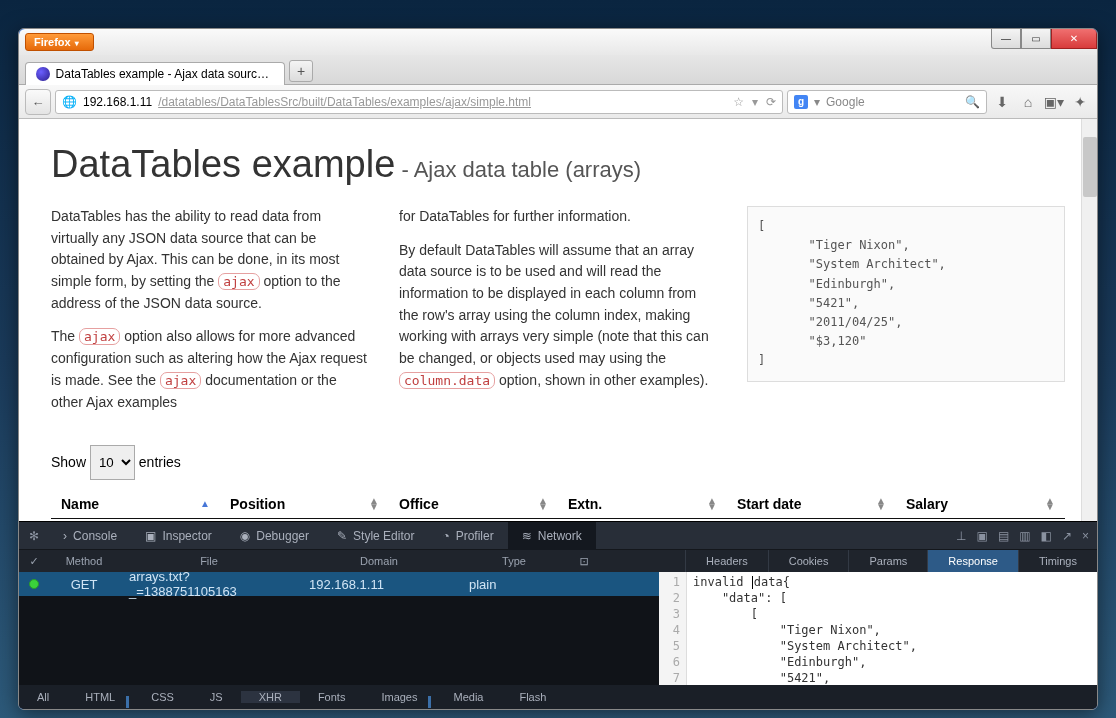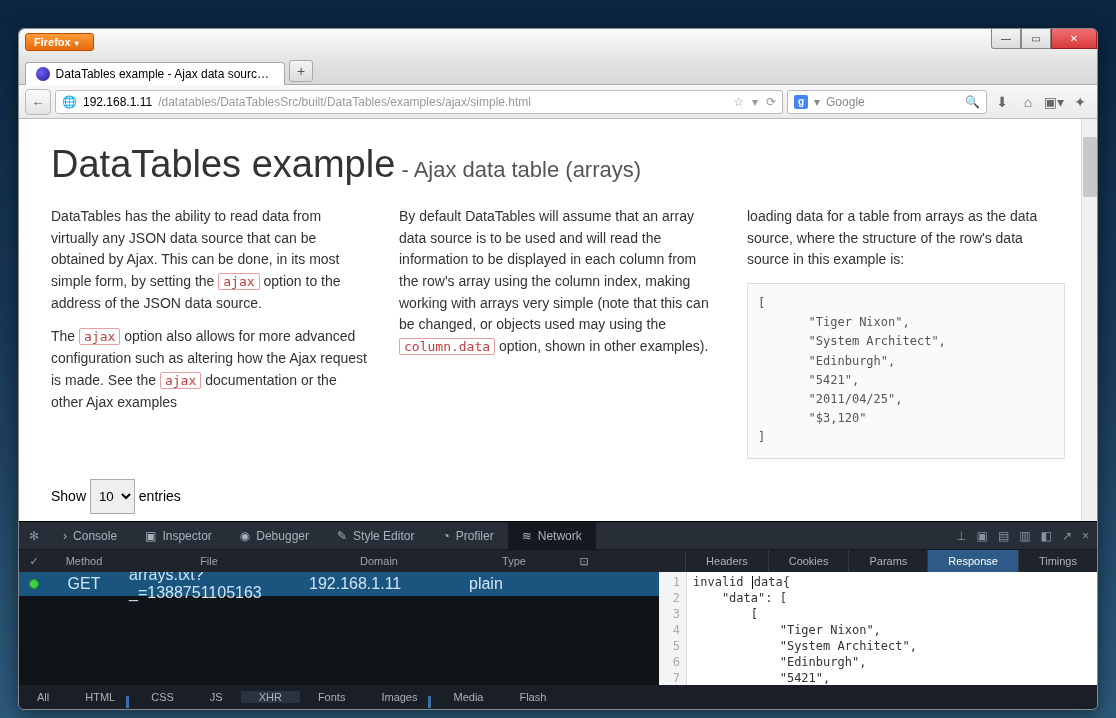--- a/index.html
+++ b/index.html
@@ -19,36 +19,36 @@
 .tab { background: #fff; border: 1px solid #aaa; border-bottom: none; border-radius: 4px 4px 0 0; padding: 4px 10px; font-size: 12px; display: flex; align-items: center; gap: 6px; max-width: 260px; position: relative; top: 1px; }
 .tab-favicon { width: 14px; height: 14px; border-radius: 50%; background: radial-gradient(circle at 35% 35%, #6b5fff, #2b1e8a); }
 .tab-title { white-space: nowrap; overflow: hidden; text-overflow: ellipsis; }
 .newtab { width: 24px; height: 22px; margin-left: 4px; border: 1px solid #aaa; border-radius: 3px; background: linear-gradient(#f4f4f4,#dcdcdc); display: flex; align-items: center; justify-content: center; font-size: 14px; color: #555; position: relative; top: -2px; }
 
 .addrbar { height: 34px; background: linear-gradient(#f8f8f8,#eaeaea); display: flex; align-items: center; padding: 0 6px; gap: 4px; border-bottom: 1px solid #bbb; }
 .navbtn { width: 26px; height: 26px; border: 1px solid #bbb; border-radius: 4px; background: linear-gradient(#fafafa,#e4e4e4); display: flex; align-items: center; justify-content: center; color: #555; font-size: 13px; }
 .urlbox { flex: 1; height: 24px; border: 1px solid #bbb; border-radius: 3px; background: #fff; display: flex; align-items: center; padding: 0 6px; font-size: 12px; gap: 6px; }
 .urlbox .globe { color: #888; }
 .urlhost { color: #000; }
-.urlpath { color: #999; }
+.urlpath { color: #999; text-decoration: underline; }
 .urlright { margin-left: auto; display: flex; gap: 8px; color: #999; font-size: 12px; }
 .searchbox { width: 200px; height: 24px; border: 1px solid #bbb; border-radius: 3px; background: #fff; display: flex; align-items: center; padding: 0 6px; font-size: 12px; gap: 6px; color: #888; }
 .g-icon { width: 14px; height: 14px; background: #4285f4; color: #fff; font-size: 10px; font-weight: bold; display: flex; align-items: center; justify-content: center; border-radius: 2px; }
 .tbicon { width: 22px; height: 22px; display: flex; align-items: center; justify-content: center; color: #666; font-size: 14px; }
 
 
 .page { flex: 1; background: #fff; overflow-y: auto; padding: 24px 32px; position: relative; }
 .page-scroll { position: absolute; right: 0; top: 0; bottom: 0; width: 16px; background: #f0f0f0; border-left: 1px solid #ddd; }
 .page-scroll-thumb { width: 14px; height: 60px; background: #c8c8c8; margin: 18px auto 0; border-radius: 2px; }
 h1 { font-size: 38px; font-weight: normal; color: #333; margin-bottom: 20px; }
 h1 .sub { font-size: 22px; color: #555; }
 .cols { display: flex; gap: 30px; margin-bottom: 20px; }
 .col { flex: 1; font-size: 14px; color: #333; line-height: 1.55; }
 .col p { margin-bottom: 12px; }
-code { font-family: monospace; font-size: 13px; border: 1px solid #e6a0a0; padding: 0 4px; color: #c04040; border-radius: 2px; }
+code { font-family: monospace; font-size: 13px; border: 1px solid #e6a0a0; padding: 0 4px; color: #c04040; border-radius: 7px; }
 .examplebox { border: 1px solid #ddd; background: #fafafa; padding: 10px; font-family: monospace; font-size: 12px; color: #555; white-space: pre; line-height: 1.6; }
 .dt-top { display: flex; justify-content: space-between; align-items: center; font-size: 14px; margin: 10px 0; }
 .dt-top select { border: 1px solid #aaa; padding: 8px 4px; }
 .dt-top input { border: 1px solid #aaa; height: 22px; width: 160px; }
 .dt-header { display: flex; border-bottom: 1px solid #111; padding: 6px 0; }
 .dt-header .th { flex: 1; font-weight: bold; font-size: 14px; display: flex; align-items: center; justify-content: space-between; padding: 0 10px; }
 .dt-header .sort { color: #888; font-size: 10px; line-height: 6px; }
 .dt-header .sort.asc { color: #4676d7; }
 
 
@@ -64,21 +64,21 @@
 .dt-colh.method { width: 70px; }
 .dt-colh.file { width: 180px; text-align: center; }
 .dt-colh.domain { width: 160px; text-align: center; }
 .dt-colh.type { width: 110px; }
 .dt-colh.icon { width: 30px; }
 .dt-details-tabs { margin-left: auto; display: flex; height: 22px; }
 .dt-dtab { padding: 0 20px; display: flex; align-items: center; font-size: 11px; color: #aab0bc; border-left: 1px solid #333a45; }
 .dt-dtab.active { background: #2d5a87; color: #fff; }
 .dt-body { flex: 1; display: flex; overflow: hidden; }
 .dt-reqs { width: 640px; }
-.dt-row { display: flex; height: 24px; align-items: center; background: #1a5580; color: #d0e4f4; font-size: 16px; }
+.dt-row { display: flex; height: 24px; align-items: center; background: #1a5580; color: #d0e4f4; font-size: 13px; }
 .dt-row .c { padding: 0 10px; }
 .dt-row .status { width: 30px; text-align: center; }
 .dt-row .status-dot { width: 10px; height: 10px; border-radius: 50%; background: #3bd23b; display: inline-block; border: 1px solid #2a9a2a; }
 .dt-row .method { width: 70px; text-align: center; }
 .dt-row .file { width: 180px; }
 .dt-row .domain { width: 160px; }
 .dt-row .type { width: 110px; }
 .dt-response { flex: 1; display: flex; background: #fff; color: #333; font-family: monospace; font-size: 12px; overflow: hidden; }
 .dt-gutter { background: #f4f4f4; color: #aaa; text-align: right; padding: 2px 6px 2px 4px; border-right: 1px solid #ddd; line-height: 16px; width: 28px; }
 .dt-code { padding: 2px 6px; white-space: pre; line-height: 16px; }
@@ -139,24 +139,24 @@
     <div class="page-scroll">
         <div class="page-scroll-thumb"></div>
       </div>
     <h1><span>DataTables example</span><span class="sub"> - Ajax data table (arrays)</span></h1>
     <div class="cols">
       <div class="col">
         <p><span>DataTables has the ability to read data from virtually any JSON data source that can be obtained by Ajax. This can be done, in its most simple form, by setting the </span><code>ajax</code><span> option to the address of the JSON data source.</span></p>
         <p><span>The </span><code>ajax</code><span> option also allows for more advanced configuration such as altering how the Ajax request is made. See the </span><code>ajax</code><span> documentation or the other Ajax examples</span></p>
       </div>
       <div class="col">
+        <p>for DataTables for further information.</p>
         <p><span>By default DataTables will assume that an array data source is to be used and will read the information to be displayed in each column from the row's array using the column index, making working with arrays very simple (note that this can be changed, or objects used may using the </span><code>column.data</code><span> option, shown in other examples).</span></p>
       </div>
       <div class="col">
-        <p>loading data for a table from arrays as the data source, where the structure of the row's data source in this example is:</p>
         <div class="examplebox">[
        "Tiger Nixon",
        "System Architect",
        "Edinburgh",
        "5421",
        "2011/04/25",
        "$3,120"
 ]</div>
       </div>
     </div>

